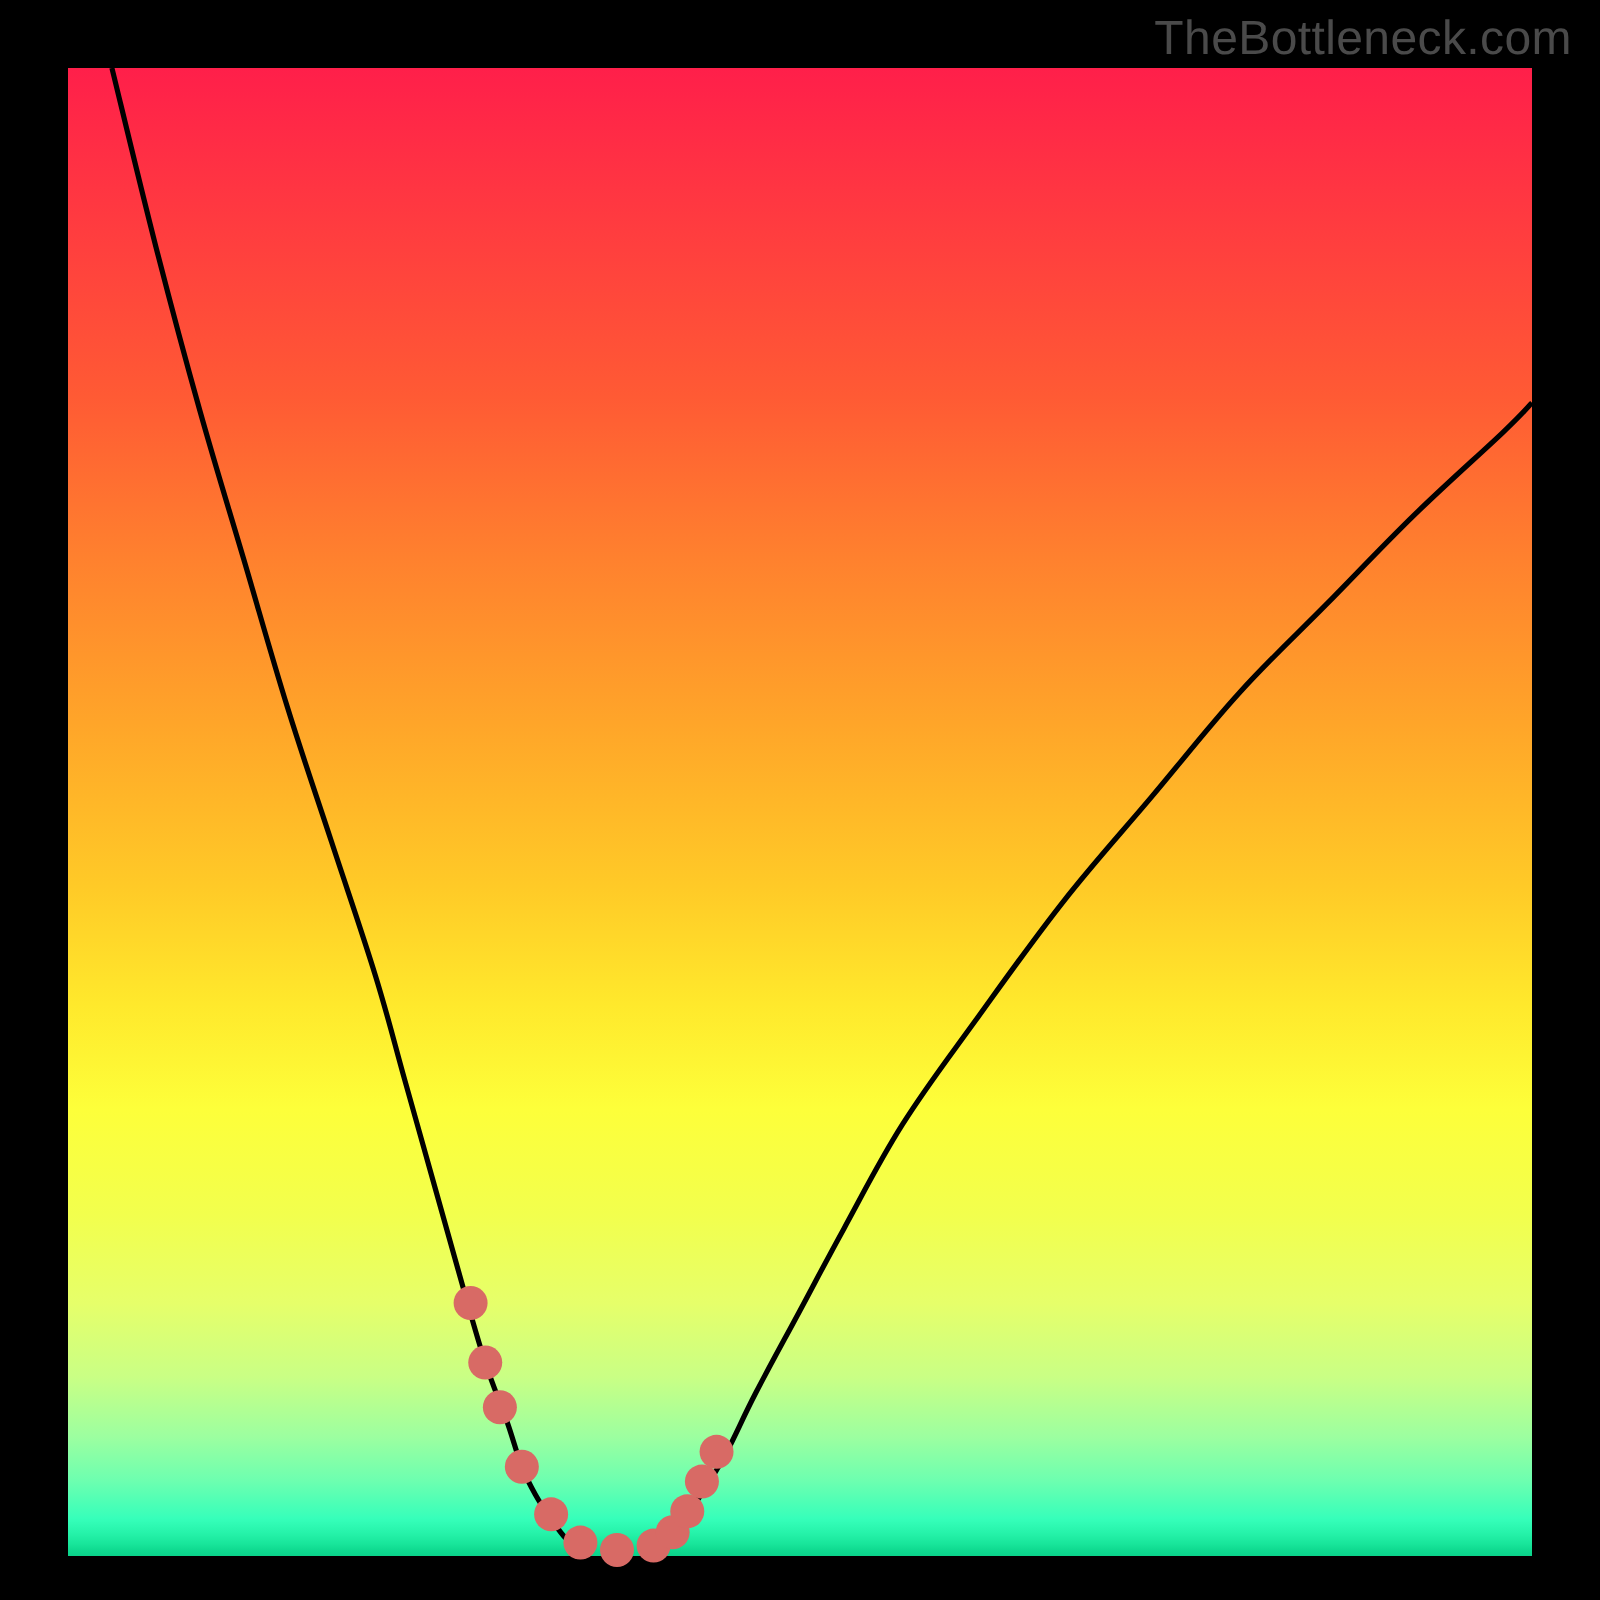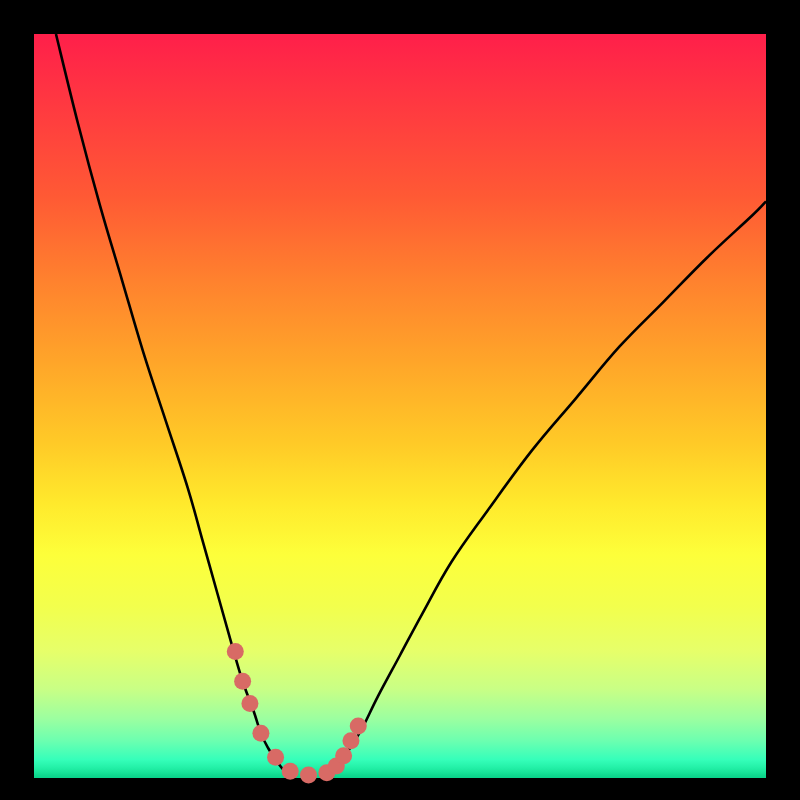--- a/index.html
+++ b/index.html
@@ -62,20 +62,21 @@
     top: 0;
     width: 732px;
     height: 744px;
     overflow: visible;
   }
 </style>
 </head>
 <body>
 
 <div class="frame">
+  <div class="watermark">TheBottleneck.com</div>
   <div class="plot-area">
     <svg class="curves" viewBox="0 0 732 744" preserveAspectRatio="none">
       <path id="path-left" fill="none" stroke="#000" stroke-width="2.6" d="M 21.96 0 C 25.9128 16.070399999999996, 36.0144 58.47839999999997, 43.92 89.27999999999997 C 51.8256 120.08159999999998, 57.974399999999996 142.9968, 65.88 171.12 C 73.78559999999999 199.2432, 79.93440000000001 218.736, 87.84 245.51999999999998 C 95.7456 272.304, 101.8944 294.47520000000003, 109.8 319.92 C 117.70559999999999 345.3648, 123.8544 362.7744, 131.76 386.88 C 139.66559999999998 410.9856, 147.132 432.4128, 153.72 453.84 C 160.308 475.26719999999995, 163.08960000000002 487.17119999999994, 168.36 505.91999999999996 C 173.6304 524.6687999999999, 177.7296 539.2512, 183 558 C 188.2704 576.7488, 193.02840000000003 594.0096000000001, 197.64000000000001 610.08 C 202.2516 626.1504, 204.66719999999998 635.2272, 208.61999999999998 647.28 C 212.57279999999997 659.3327999999999, 216.30599999999998 667.6655999999999, 219.6 677.04 C 222.894 686.4144, 224.2848 692.664, 226.92 699.36 C 229.55519999999999 706.056, 231.6048 709.5528, 234.24 714.24 C 236.8752 718.9272, 238.9248 721.6502399999999, 241.56 725.4 C 244.1952 729.14976, 246.24480000000003 732.52752, 248.88000000000002 735.072 C 251.51520000000002 737.61648, 254.8824 738.73248, 256.2 739.536"></path>
       <path id="path-right" fill="none" stroke="#000" stroke-width="2.6" d="M 292.8 739.536 C 294.11760000000004 738.73248, 297.4848 737.48256, 300.12 735.072 C 302.7552 732.66144, 304.146 730.56336, 307.44 726.144 C 310.734 721.72464, 314.4672 716.6803199999999, 318.42 710.52 C 322.37280000000004 704.35968, 324.7884 700.6247999999999, 329.40000000000003 691.92 C 334.01160000000004 683.2152, 337.452 674.8824, 344.03999999999996 662.16 C 350.62799999999993 649.4376, 358.0944 635.9712000000001, 366 621.24 C 373.9056 606.5088, 378.7368 597.06, 387.96000000000004 580.3199999999999 C 397.18320000000006 563.5799999999999, 405.38159999999993 546.9888, 417.23999999999995 528.24 C 429.09839999999997 509.49120000000005, 439.34639999999996 496.24800000000005, 453.84 476.16 C 468.3336 456.072, 481.94880000000006 436.728, 497.76000000000005 416.64 C 513.5712000000001 396.55199999999996, 525.8688 383.3088, 541.68 364.56 C 557.4911999999999 345.8112, 569.7888 329.88960000000003, 585.6 312.48 C 601.4112 295.0704, 613.7088 283.9104, 629.52 267.84 C 645.3312 251.76959999999997, 657.6288000000001 238.60080000000005, 673.44 223.20000000000005 C 689.2512 207.79920000000004, 706.8192 192.32399999999998, 717.36 182.27999999999997 C 727.9008 172.23599999999996, 729.3648000000001 170.0784, 732 167.39999999999998"></path>
       <g id="markers">
           <circle cx="201.3" cy="617.52" r="8.5" fill="#d86a65"></circle>
           <circle cx="208.61999999999998" cy="647.28" r="8.5" fill="#d86a65"></circle>
           <circle cx="215.94" cy="669.6" r="8.5" fill="#d86a65"></circle>
           <circle cx="226.92" cy="699.36" r="8.5" fill="#d86a65"></circle>
           <circle cx="241.56" cy="723.168" r="8.5" fill="#d86a65"></circle>

